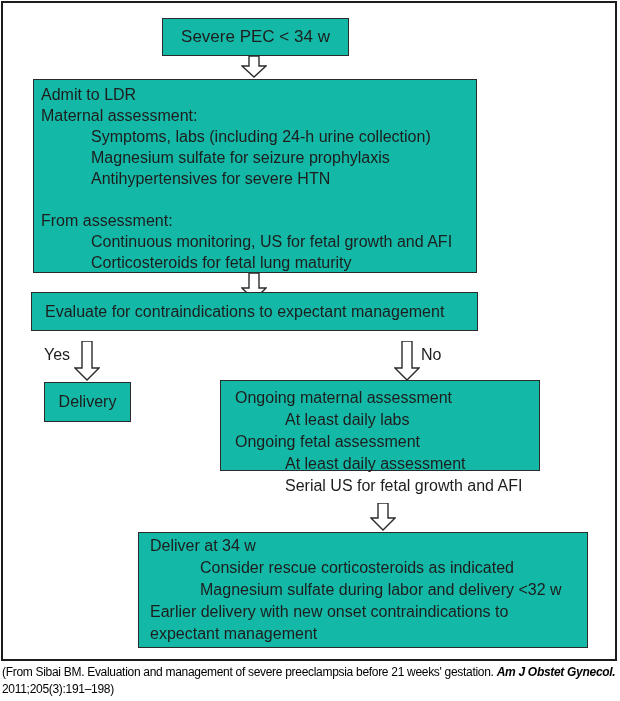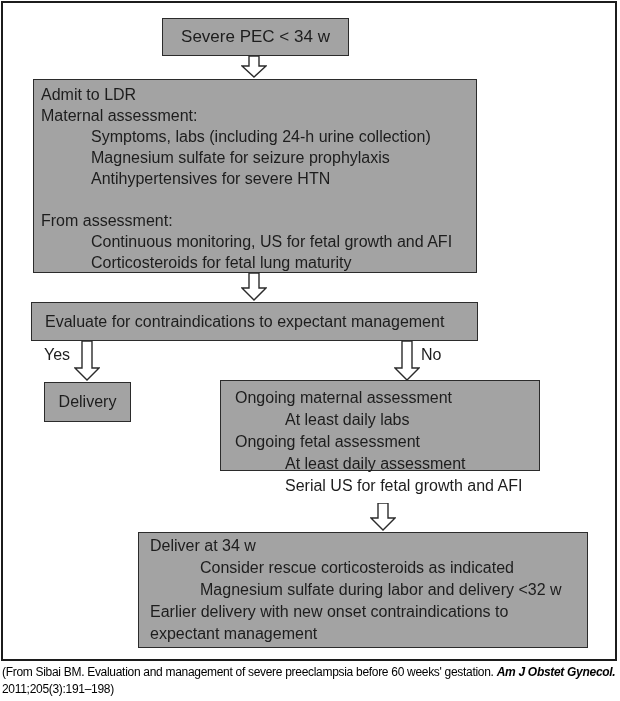--- a/index.html
+++ b/index.html
@@ -21,21 +21,21 @@
     left: 1px;
     top: 1px;
     width: 612px;
     height: 656px;
     border: 2px solid #1c1c1c;
     background: transparent;
   }
   .bx {
     position: absolute;
     box-sizing: border-box;
-    background: #a3a3a3;
+    background: #14b8a6;
     border: 1.5px solid #2b2b2b;
     font-size: 16px;
     color: #1d1d1d;
   }
   .center {
     display: flex;
     align-items: center;
     justify-content: center;
   }
   .ln {
@@ -65,21 +65,21 @@
     width: 618px;
     font-size: 12px;
     letter-spacing: -0.3px;
     line-height: 17px;
     color: #000000;
   }
   .caption .cap-line { white-space: nowrap; }
   .caption i { font-style: italic; font-weight: bold; }
   #start-box    { left: 162px; top: 18px;  width: 187px; height: 38px; font-size: 17px; }
   #admit-box    { left: 33px;  top: 79px;  width: 444px; height: 194px; padding: 4px 0 8px 7px; }
-  #evaluate-box { left: 31px;  top: 302px; width: 447px; height: 39px; display: flex; align-items: center; padding-left: 13px; }
+  #evaluate-box { left: 31px;  top: 292px; width: 447px; height: 39px; display: flex; align-items: center; padding-left: 13px; }
   #delivery-box { left: 44px;  top: 382px; width: 87px;  height: 40px; }
   #ongoing-box  { left: 220px; top: 380px; width: 320px; height: 91px; padding: 6px 0 0 14px; }
   #deliver-box  { left: 138px; top: 532px; width: 450px; height: 116px; padding: 2px 10px 0 11px; }
   #yes-label    { left: 44px;  top: 346px; }
   #no-label     { left: 421px; top: 346px; }
 </style>
 </head>
 <body>
 
 <div class="canvas">
@@ -140,17 +140,17 @@
   </svg>
 
   <div class="bx lh22" id="deliver-box">
     <div class="ln">Deliver at 34 w</div>
     <div class="ln ind">Consider rescue corticosteroids as indicated</div>
     <div class="ln ind">Magnesium sulfate during labor and delivery &lt;32 w</div>
     <div class="ln wrap">Earlier delivery with new onset contraindications to expectant management</div>
   </div>
 
   <div class="caption">
-    <div class="cap-line"><span>(From Sibai BM. Evaluation and management of severe preeclampsia before 60 weeks' gestation. </span><i>Am J Obstet Gynecol.</i></div>
+    <div class="cap-line"><span>(From Sibai BM. Evaluation and management of severe preeclampsia before 21 weeks' gestation. </span><i>Am J Obstet Gynecol.</i></div>
     <div class="cap-line">2011;205(3):191–198)</div>
   </div>
 
 </div>
 
 </body></html>

